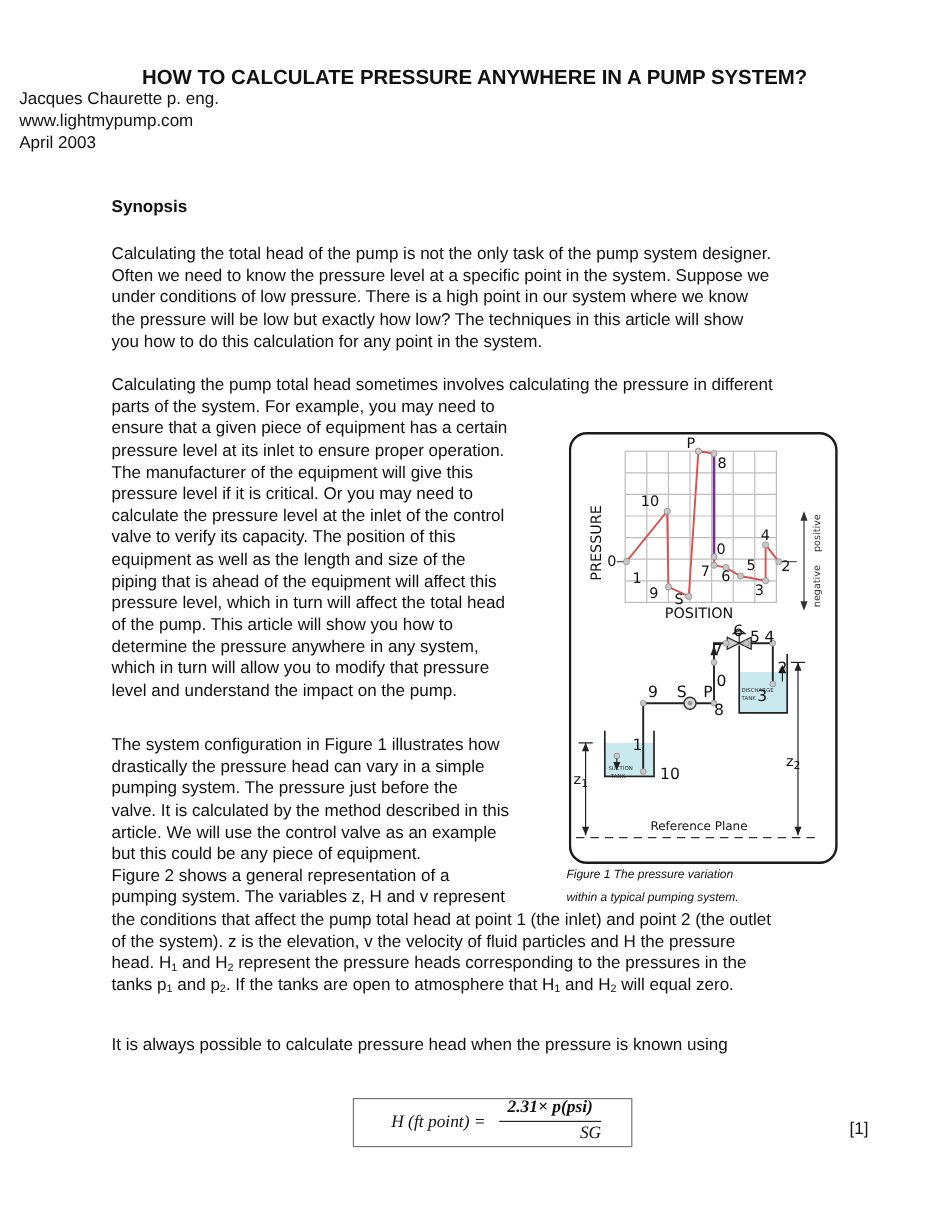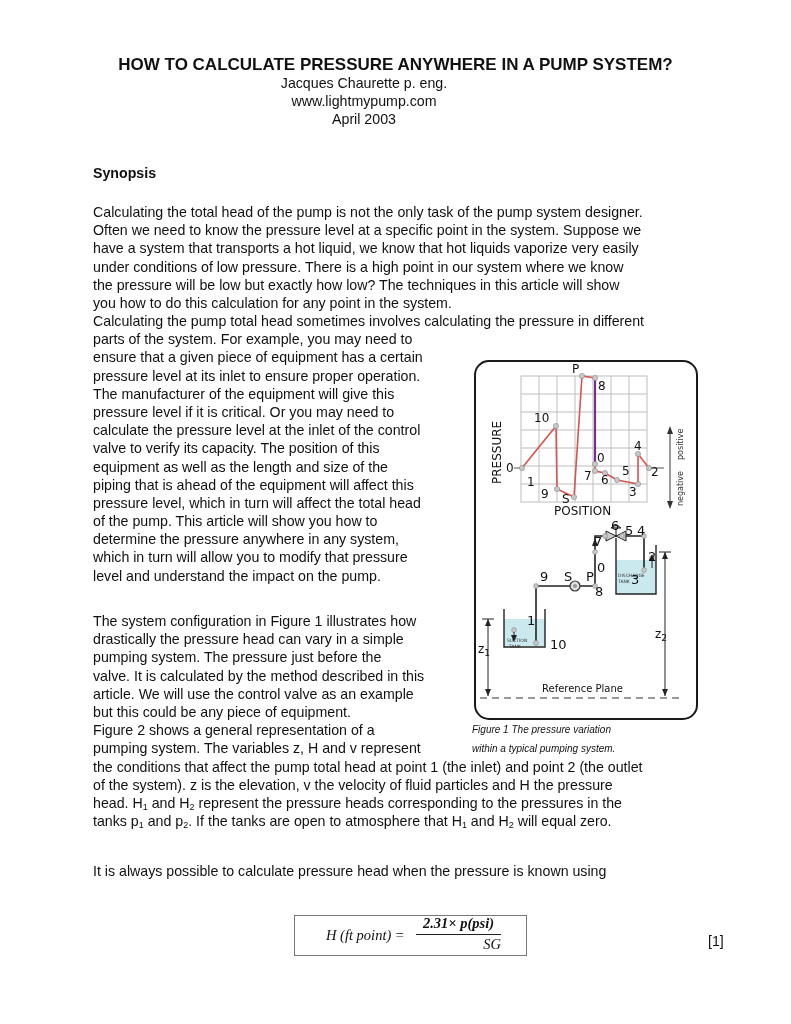--- a/index.html
+++ b/index.html
@@ -1,20 +1,20 @@
 <!DOCTYPE html>
 <html><head>
 <meta charset="utf-8">
 <style>
   html, body { margin:0; padding:0; background:#ffffff; }
   body { width:791px; height:1024px; position:relative; overflow:hidden;
          font-family:"Liberation Sans", sans-serif; color:#111; }
   .abs { position:absolute; }
   .title { left:0; width:791px; top:56px; text-align:center; font-weight:bold; font-size:17px; line-height:18px; }
-  .meta { left:0; width:728px; text-align:center; font-size:14.2px; line-height:18px; }
+  .meta { left:16px; width:728px; text-align:left; font-size:14.2px; line-height:18px; }
   .h2 { left:93px; top:165px; font-weight:bold; font-size:14.2px; }
   .para { left:93px; font-size:14.2px; line-height:18.2px; white-space:nowrap; }
   .line { display:block; height:18.2px; }
   .caption { left:472px; top:721px; font-style:italic; font-size:10px; line-height:18.5px; white-space:nowrap; }
   .eqbox { left:294px; top:915px; width:233px; height:41px; border:1px solid #777; box-sizing:border-box; }
   .eq { left:295px; top:915px; width:232px; height:41px; font-family:"Liberation Serif", serif; font-style:italic; font-size:14.5px; }
   .eq .lhs { position:absolute; left:31px; top:12px; }
   .eq .num { position:absolute; left:121px; top:0px; width:85px; text-align:center;font-weight:bold; }
   .eq .bar { position:absolute; left:121px; top:19px; width:85px; height:1px; background:#222; }
   .eq .den { position:absolute; left:121px; top:21px; width:85px; text-align:right; }
@@ -28,21 +28,20 @@
 <div class="abs title">HOW TO CALCULATE PRESSURE ANYWHERE IN A PUMP SYSTEM?</div>
 <div class="abs meta" style="top:74px;">Jacques Chaurette p. eng.</div>
 <div class="abs meta" style="top:92px;">www.lightmypump.com</div>
 <div class="abs meta" style="top:110px;">April 2003</div>
 
 <div class="abs h2">Synopsis</div>
 
 <div class="abs para" style="top:203px;">
   <span class="line">Calculating the total head of the pump is not the only task of the pump system designer.</span>
   <span class="line">Often we need to know the pressure level at a specific point in the system. Suppose we</span>
-  <span class="line">have a system that transports a hot liquid, we know that hot liquids vaporize very easily</span>
   <span class="line">under conditions of low pressure. There is a high point in our system where we know</span>
   <span class="line">the pressure will be low but exactly how low? The techniques in this article will show</span>
   <span class="line">you how to do this calculation for any point in the system.</span>
 </div>
 
 <div class="abs para" style="top:312px;">
   <span class="line">Calculating the pump total head sometimes involves calculating the pressure in different</span>
   <span class="line">parts of the system. For example, you may need to</span>
   <span class="line">ensure that a given piece of equipment has a certain</span>
   <span class="line">pressure level at its inlet to ensure proper operation.</span>

